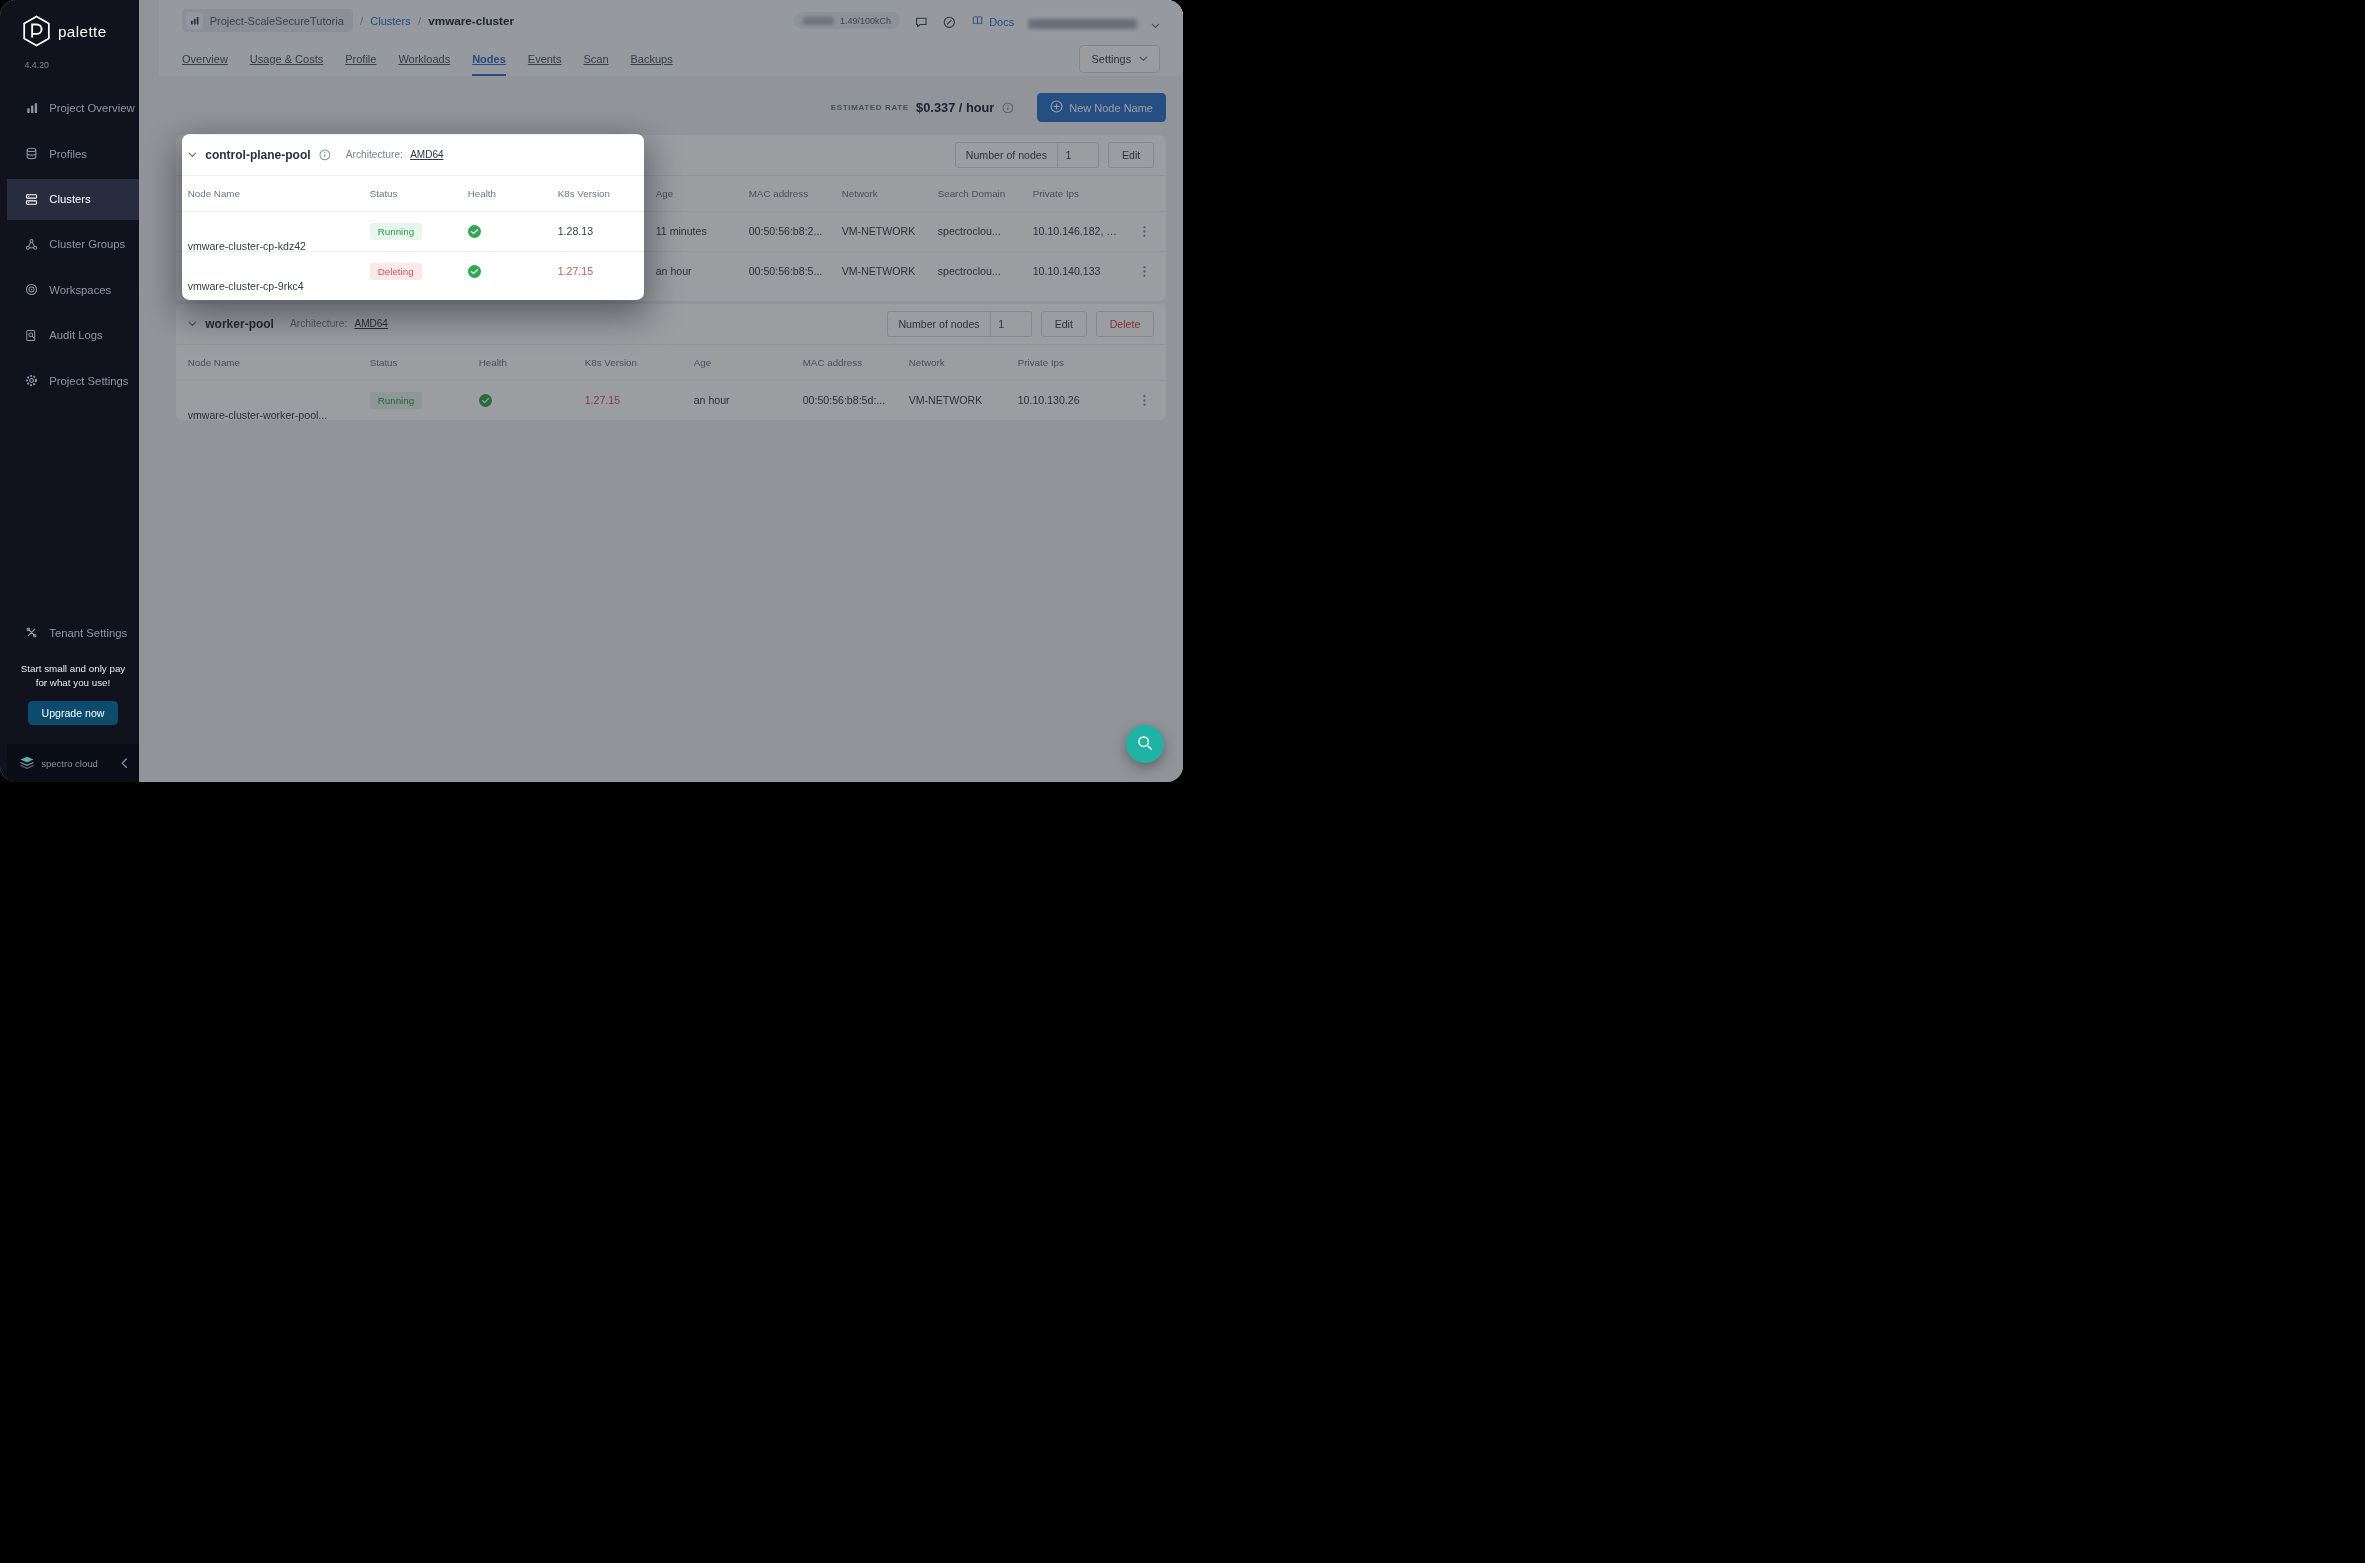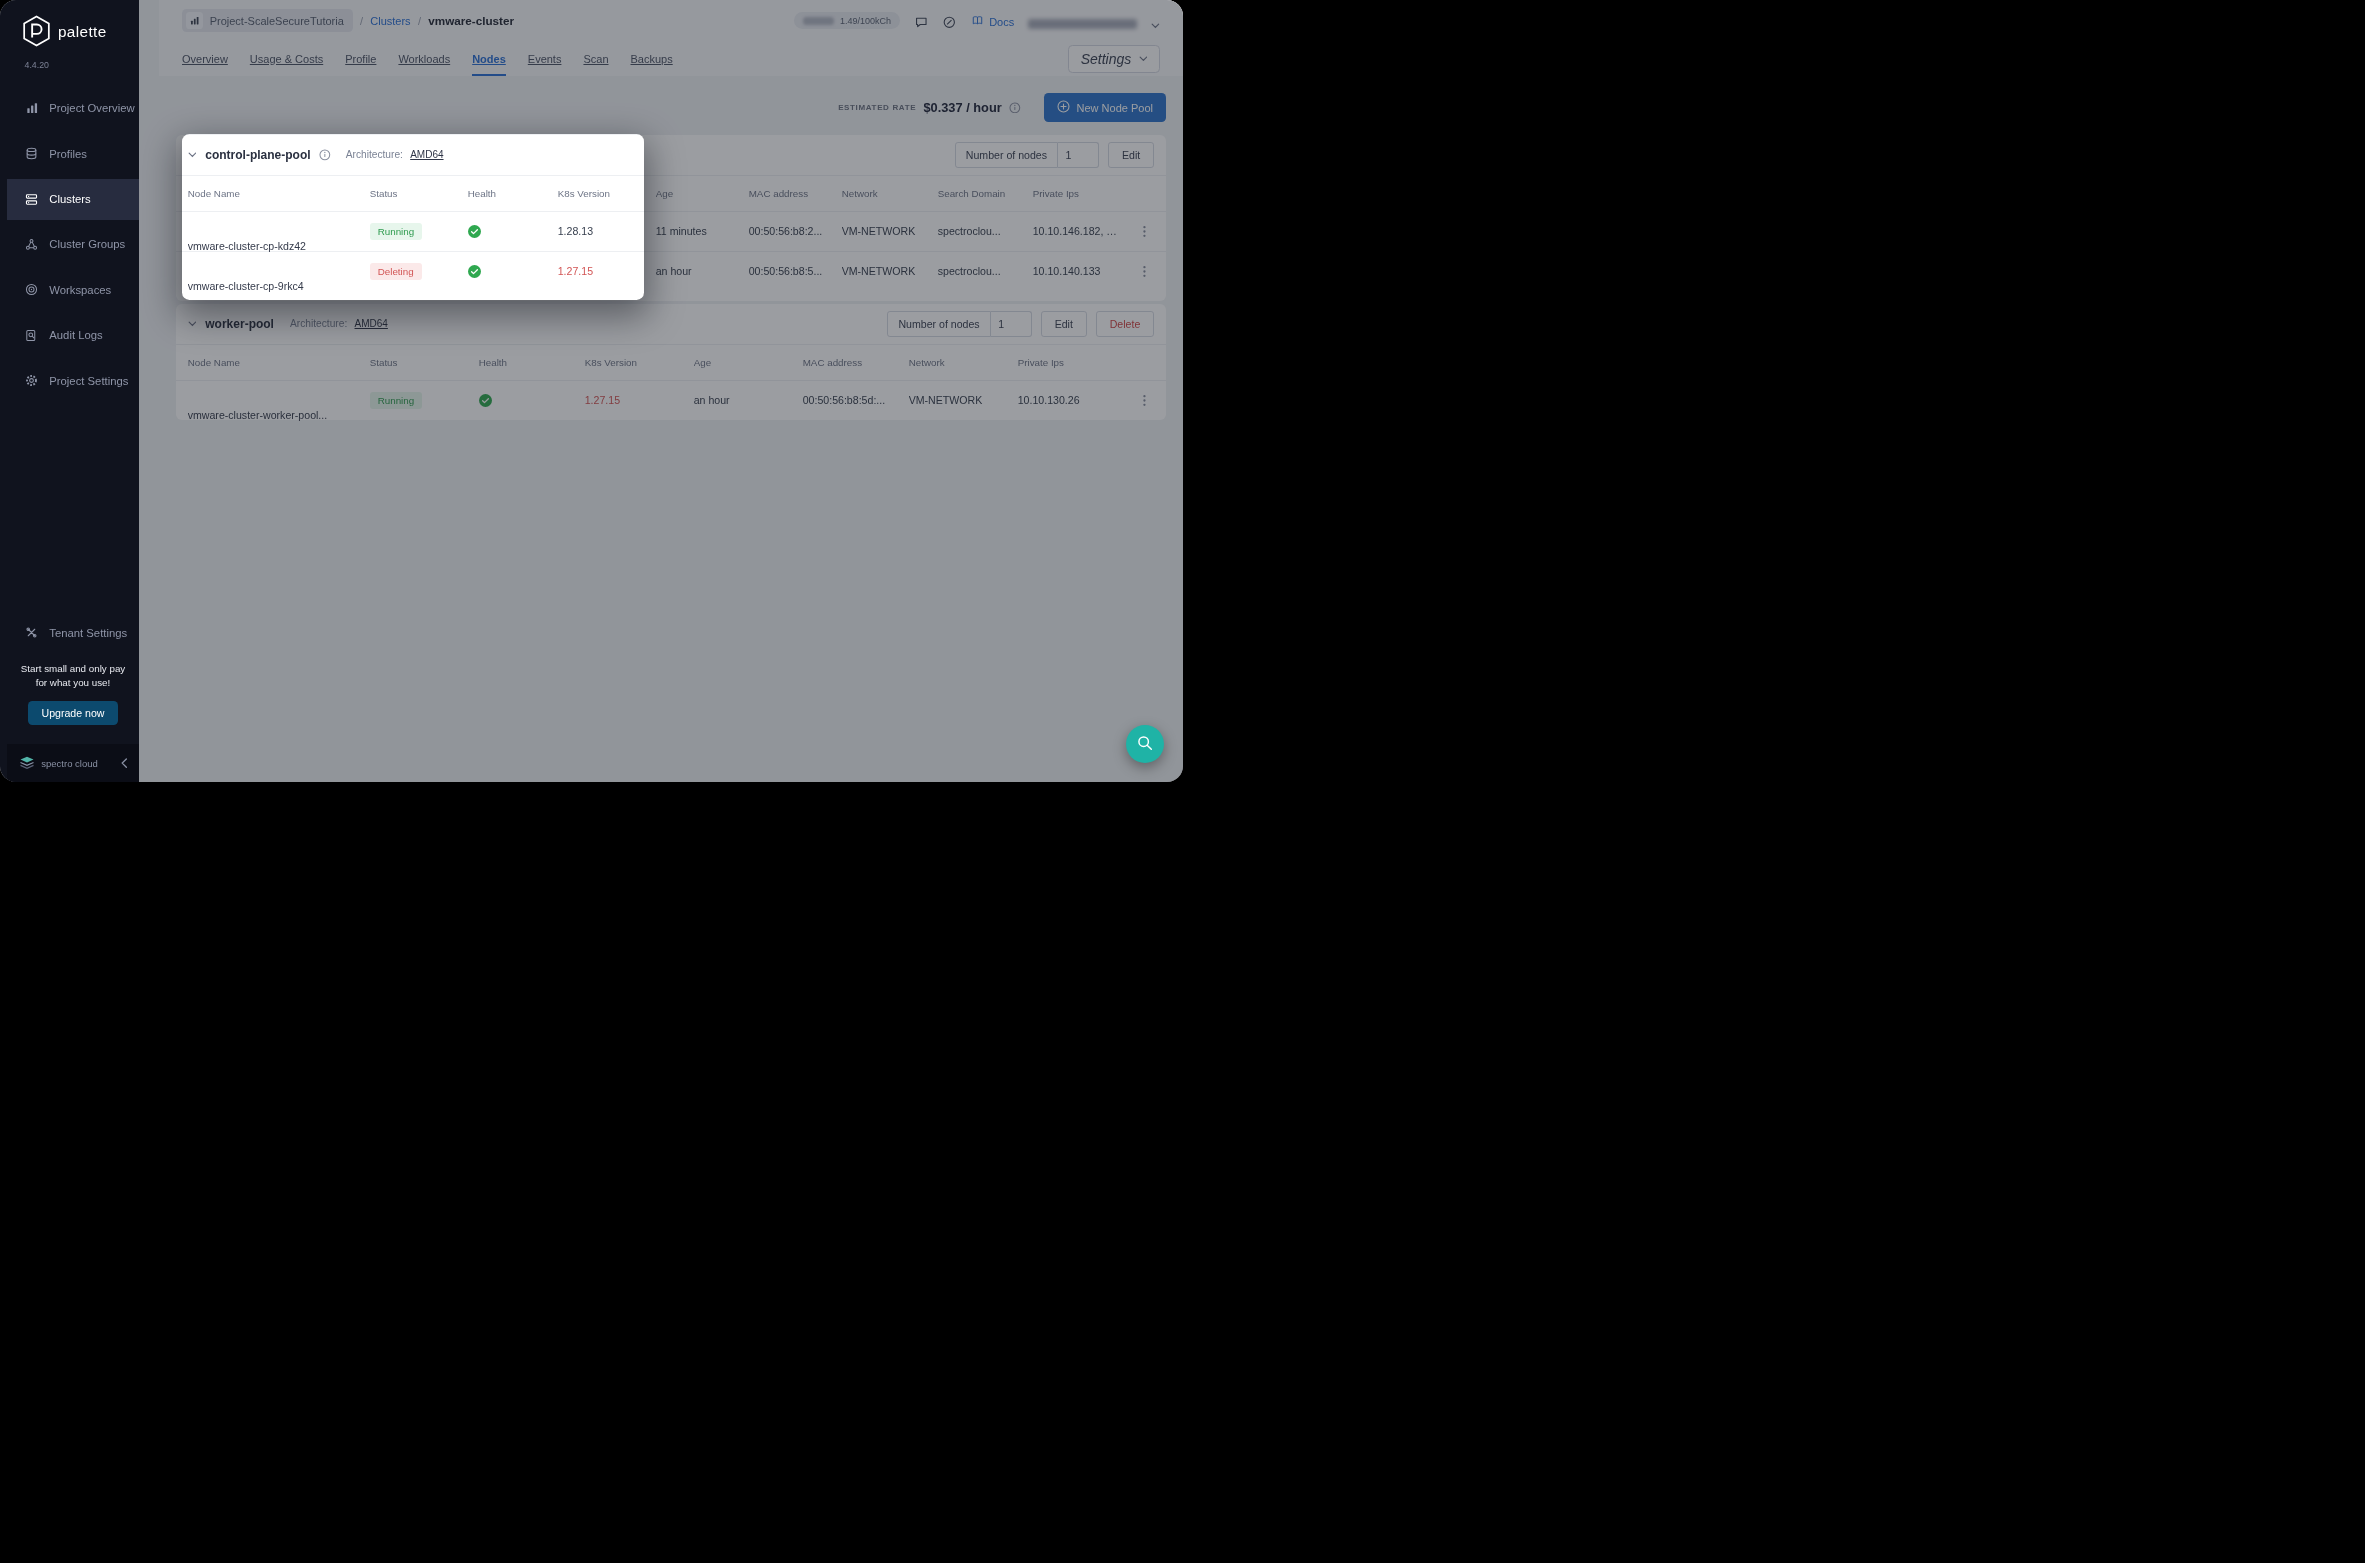--- a/index.html
+++ b/index.html
@@ -38,21 +38,21 @@
   .blur-blob { width:31px; height:8px; border-radius:3.6px; background:#b3b8c4; filter:blur(1.5px); }
   .icon-btn { display:flex; align-items:center; cursor:pointer; color:#3e4657; }
   .docs { display:flex; gap:5.1px; color:#2a6fd4; font-size:11px; align-items:center; text-decoration:none; cursor:pointer; }
   .user-blur { width:109px; height:10.2px; background:#a6abb8; border-radius:2.2px; filter:blur(2.2px); }
   .chev-gray { color:#6d7486; display:flex; }
 
   .tabs { height:35px; display:flex; align-items:stretch; gap:22px; padding:0 23px; background:#f7f8fa; }
   .tab { display:flex; align-items:center; font-size:11px; color:#4a5264; border-bottom:2.2px solid transparent; padding-top:2.2px; cursor:pointer; white-space:nowrap;text-decoration:underline; }
   .tab.active { color:#2a6fd4; border-bottom-color:#2a6fd4; font-weight:700; }
   .tabs-spacer { flex:1; }
-  .settings-btn { align-self:center; display:flex; align-items:center; gap:7.3px; height:28px; padding:0 11.7px; background:#fdfdfd; border:0.7px solid #d3d7e0; border-radius:4.4px; font-size:14px; color:#3b4253; cursor:pointer; font-family:inherit;font-style:italic; }
+  .settings-btn { align-self:center; display:flex; align-items:center; gap:7.3px; height:28px; padding:0 11.7px; background:#fdfdfd; border:0.7px solid #d3d7e0; border-radius:4.4px; font-size:11px; color:#3b4253; cursor:pointer; font-family:inherit; }
 
   .content { padding:0 17px; }
   .rate-row { margin-top:14.6px; height:34px; display:flex; align-items:center; justify-content:flex-end; gap:7.3px; }
   .rate-label { font-size:8px; font-weight:700; letter-spacing:.08em; color:#6b7280; }
   .rate-value { font-size:12.8px; font-weight:700; color:#20263a; }
   .info-icon { color:#8a90a0; display:flex; cursor:pointer; }
   .new-pool-btn { margin-left:16px; display:flex; align-items:center; gap:6.6px; height:29px; padding:0 13px; background:#2d73c9; color:#fff; border:none; border-radius:4.4px; font-size:11px; cursor:pointer; font-family:inherit; }
 
   .pool { margin-top:10.2px; background:#fff; border-radius:5.8px; padding-bottom:10.2px; }
   .pool.worker { margin-top:2.9px; padding-bottom:0; }
@@ -292,21 +292,21 @@
               <circle cx="8" cy="8" r="6.7" fill="none" stroke="currentColor" stroke-width="1.4"></circle>
               <rect x="7.3" y="7" width="1.4" height="4" rx=".7" fill="currentColor"></rect>
               <circle cx="8" cy="4.8" r=".9" fill="currentColor"></circle>
             </svg>
           </span>
         <button class="new-pool-btn">
           <span><svg width="13" height="13" viewBox="0 0 18 18">
                 <circle cx="9" cy="9" r="7.6" fill="none" stroke="#fff" stroke-width="1.5"></circle>
                 <path d="M9 5.5v7M5.5 9h7" stroke="#fff" stroke-width="1.5" stroke-linecap="round"></path>
               </svg></span>
-          <span>New Node Pool</span>
+          <span>New Node Name</span>
         </button>
       </div>
 
       <section class="pool cp">
         <div class="pool-head">
           <span class="chev-gray">
               <svg width="8.8" height="5.8" viewBox="0 0 12 8">
                 <path d="M1.5 1.5 6 6l4.5-4.5" fill="none" stroke="currentColor" stroke-width="1.6" stroke-linecap="round"></path>
               </svg>
             </span>

